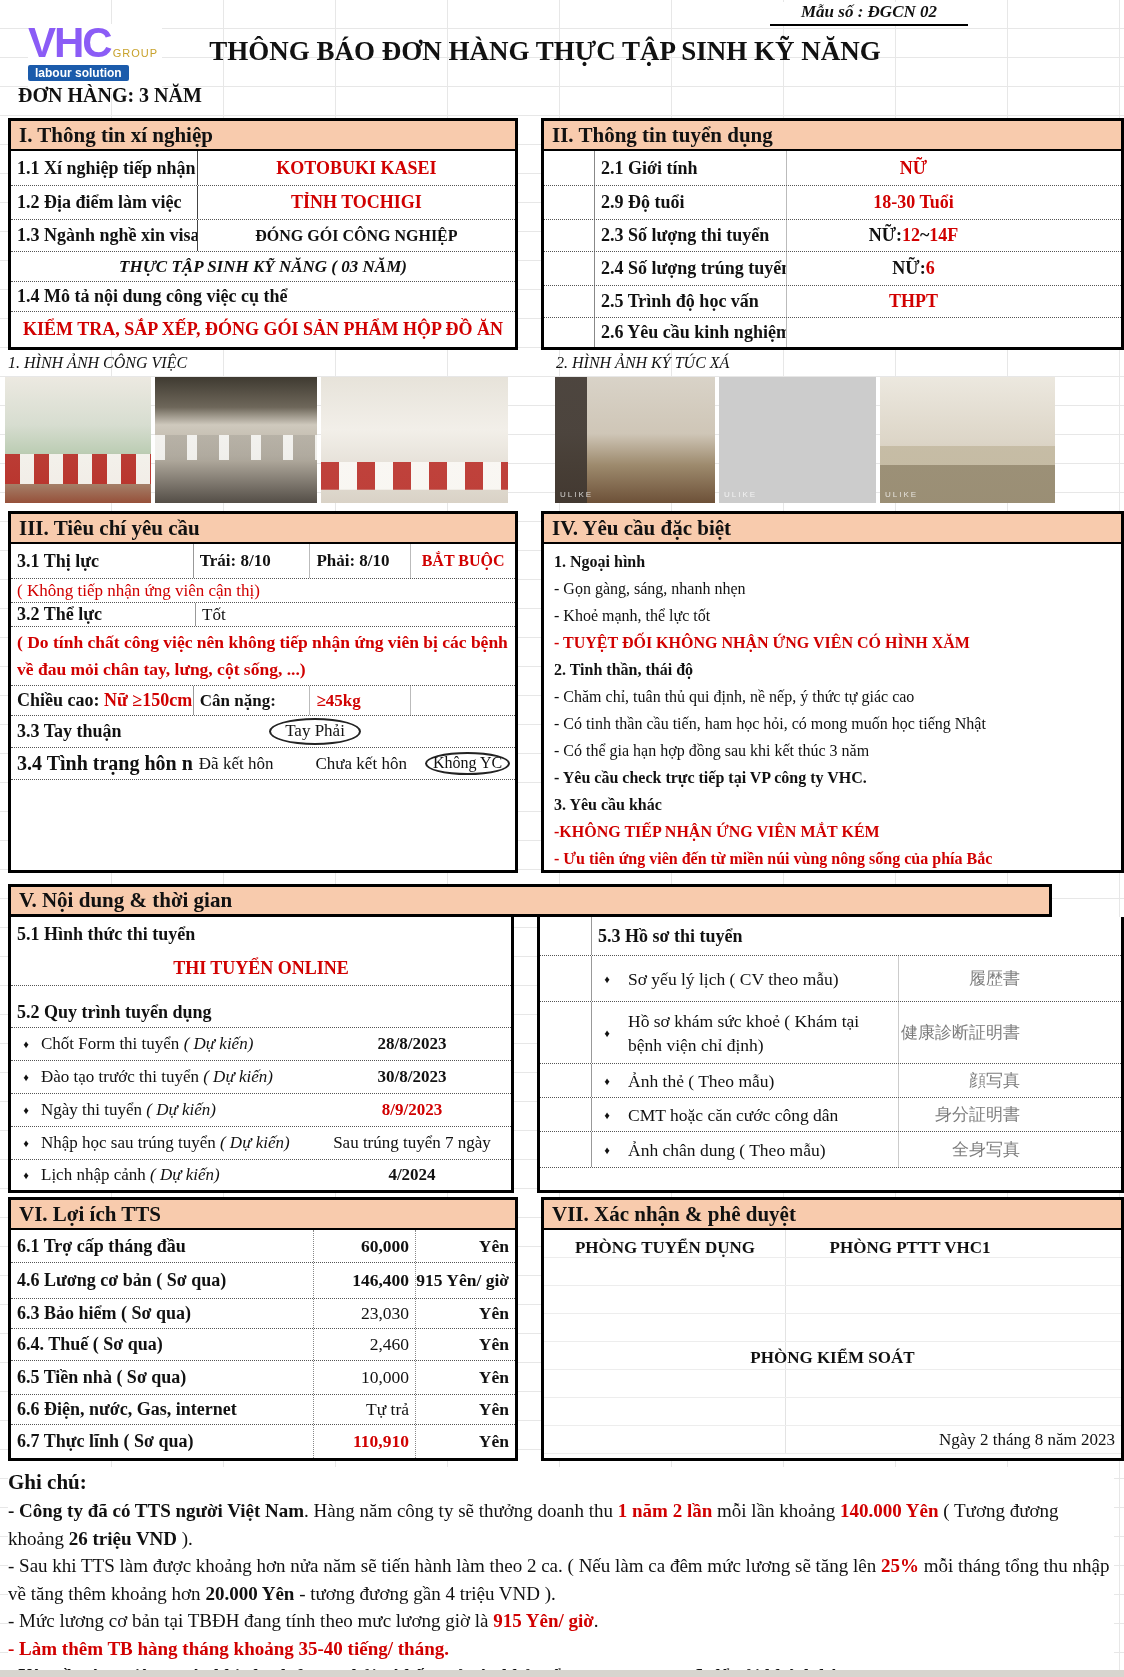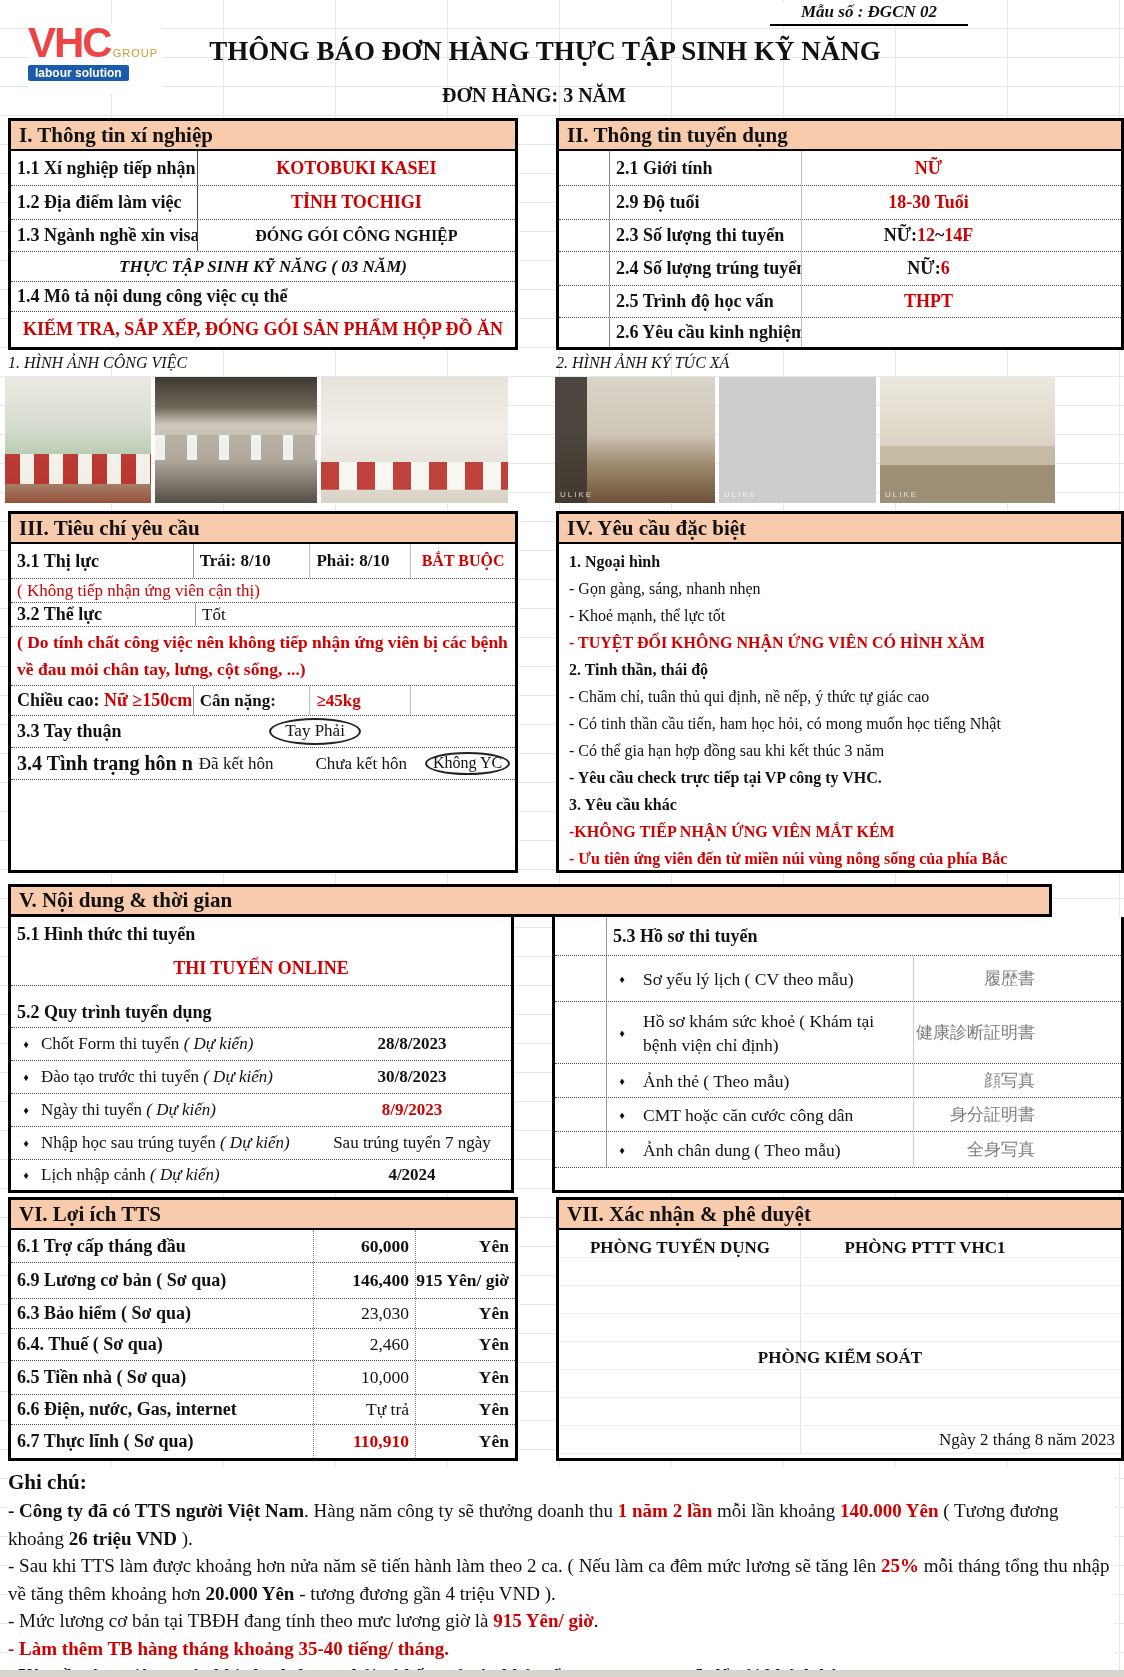--- a/index.html
+++ b/index.html
@@ -15,35 +15,35 @@
     background-image:
       repeating-linear-gradient(to bottom, transparent 0 28px, var(--grid) 28px 29px),
       repeating-linear-gradient(to right, transparent 0 111px, var(--grid) 111px 112px);}
   .mask{background:#fff}
   
   .topbar{position:relative;height:118px;background:transparent}
   .formcode{position:absolute;left:770px;top:2px;width:198px;height:24px;text-align:center;
     font-weight:bold;font-style:italic;font-size:17px;border-bottom:2px solid #000;background:#fff}
   .logo{position:absolute;left:28px;top:24px;width:134px;height:70px;background:#fff}
   .logo .vhc{font-family:"Liberation Sans","DejaVu Sans",sans-serif;font-weight:bold;
-    font-size:42px;line-height:38px;color:#ef4444;letter-spacing:-2px}
+    font-size:42px;line-height:38px;color:#8b5cf6;letter-spacing:-2px}
   .logo .grp{font-family:"Liberation Sans","DejaVu Sans",sans-serif;font-size:11px;color:#c8a22c;
     letter-spacing:1px;margin-left:2px}
   .logo .tag{display:inline-block;margin-top:3px;background:#1b5bab;color:#fff;
     font-family:"Liberation Sans","DejaVu Sans",sans-serif;font-size:12px;font-weight:bold;
     padding:1px 7px;border-radius:2px}
   .doc-title{position:absolute;left:150px;top:36px;width:790px;text-align:center;
     font-weight:bold;font-size:27px;background:transparent}
-  .doc-subtitle{position:absolute;left:12px;top:84px;width:1044px;text-align:center;
+  .doc-subtitle{position:absolute;left:18px;top:84px;width:1044px;
     font-weight:bold;font-size:20px}
   
   .cols{display:flex;margin-left:8px}
   .tbl{border:3px solid #000;background:#fff}
   .w-l{width:510px}
-  .w-r{width:600px;margin-left:38px}
+  .w-r{width:600px;margin-left:23px}
   .sechdr{background:var(--peach);border-bottom:2px solid #000;font-weight:bold;
     font-size:21px;padding:0 8px;display:flex;align-items:center}
   .row{display:flex;align-items:center}
   .dot-t{border-top:1px dotted #555}
   .cell{padding:0 6px;overflow:hidden;white-space:nowrap}
   .b{font-weight:bold}
   .red{color:var(--red)}
   .ital{font-style:italic}
   .ctr{text-align:center;justify-content:center}
   .seg-n{font-weight:normal;color:var(--ink)}
@@ -386,21 +386,21 @@
 
   <div class="cols">
     <div class="tbl w-l mask">
       <div class="sechdr" style="height:30px">VI. Lợi ích TTS</div>
       <div class="row" style="height:32px">
         <div class="cell s6-lab">6.1 Trợ cấp tháng đầu</div>
         <div class="cell s6-val b">60,000</div>
         <div class="cell s6-unit">Yên</div>
       </div>
       <div class="row dot-t" style="height:36px">
-        <div class="cell s6-lab">6.9 Lương cơ bản ( Sơ qua)</div>
+        <div class="cell s6-lab">4.6 Lương cơ bản ( Sơ qua)</div>
         <div class="cell s6-val b">146,400</div>
         <div class="cell s6-unit" style="white-space:nowrap">915 Yên/ giờ</div>
       </div>
       <div class="row dot-t" style="height:30px">
         <div class="cell s6-lab">6.3 Bảo hiểm ( Sơ qua)</div>
         <div class="cell s6-val">23,030</div>
         <div class="cell s6-unit">Yên</div>
       </div>
       <div class="row dot-t" style="height:32px">
         <div class="cell s6-lab">6.4. Thuế ( Sơ qua)</div>

